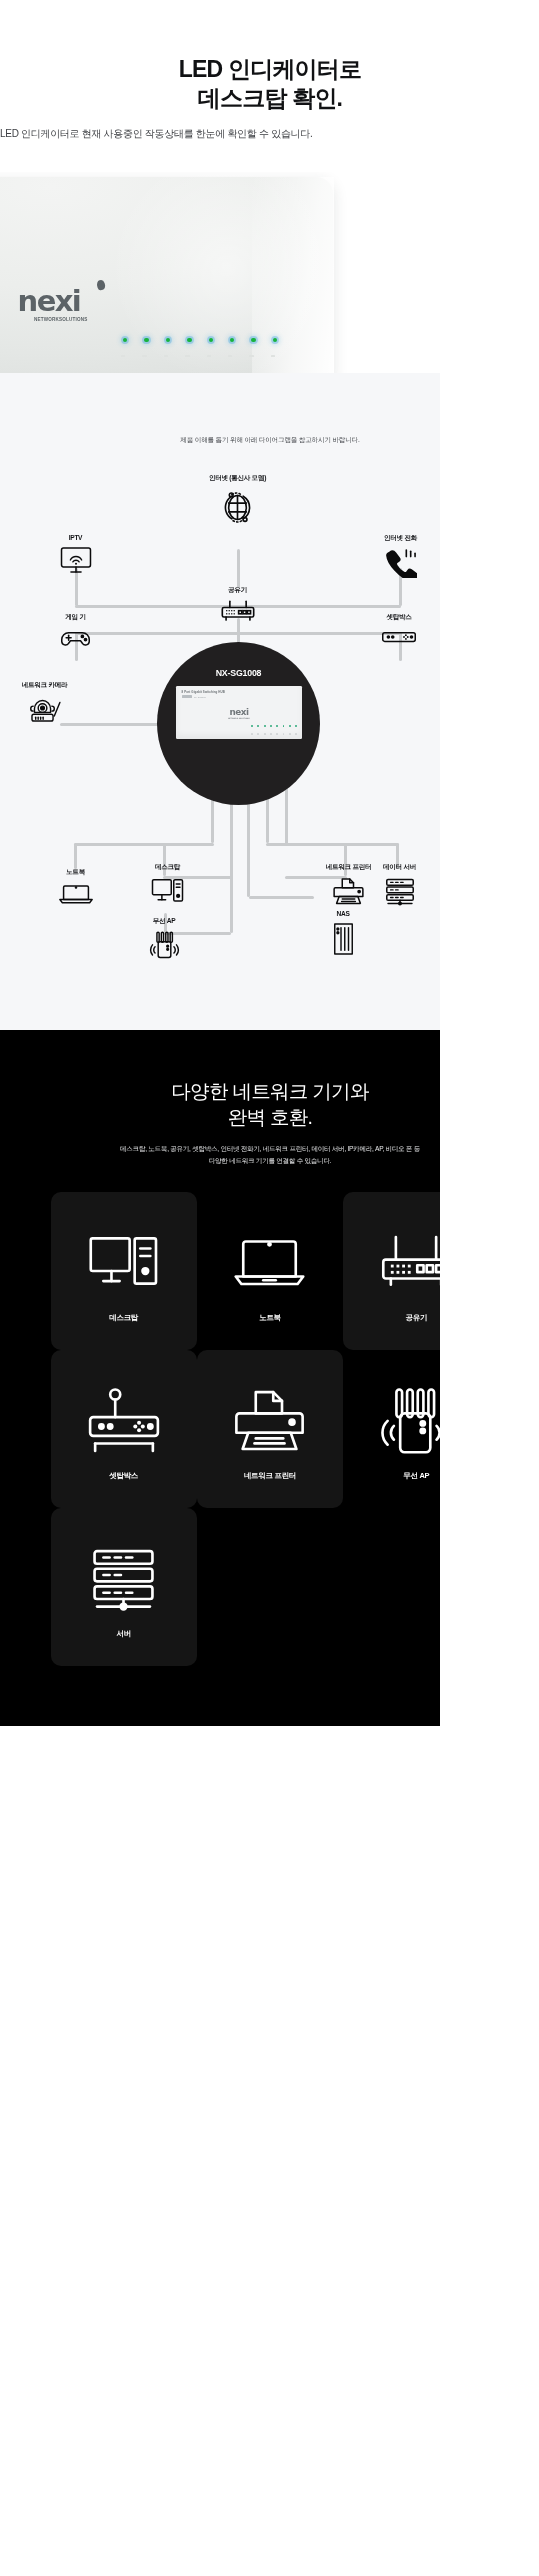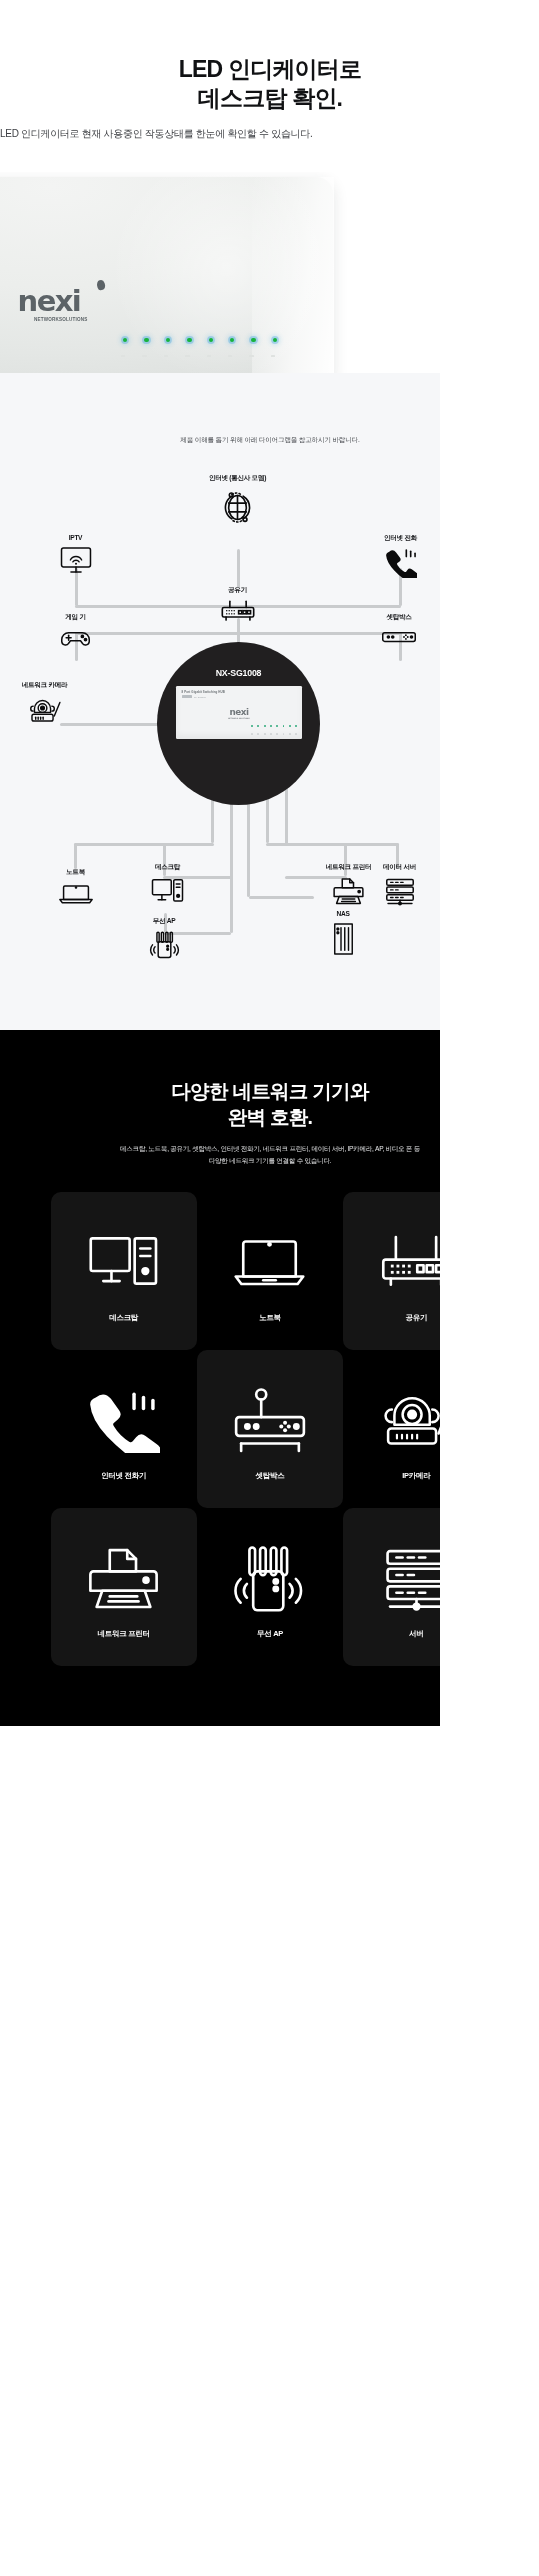--- a/index.html
+++ b/index.html
@@ -193,21 +193,21 @@
   
   .sec-compat {
     width: 540px;
     background: #000000;
     padding: 49px 0 60px;
   }
   .sec-compat h2 {
     text-align: center;
     font-size: 19.5px;
     line-height: 1.32;
-    font-weight: 700;
+    font-weight: 400;
     letter-spacing: -0.7px;
     color: #ffffff;
   }
   .sec-compat .sub {
     text-align: center;
     margin-top: 12.6px;
     font-size: 6.6px;
     line-height: 1.75;
     letter-spacing: -0.3px;
     color: #e9eaec;
@@ -632,31 +632,20 @@
                 <rect x="49" y="60" width="4.5" height="4.5"></rect>
             </g>
             <rect x="64" y="51" width="10" height="11"></rect>
               <rect x="79" y="51" width="10" height="11"></rect>
             <rect x="94" y="51" width="10" height="11"></rect>
           </svg>
         </div>
         <div class="tl">공유기</div>
       </div>
 
-      <div class="tile">
-        <div class="ic">
-          <svg width="73" height="63" viewBox="0 0 116 100" fill="#ffffff">
-            <path d="M14 12 q13 -11 24 2 l13 18 q6 8 -2 15 l-6 5 q-3 2 0 6 q9 15 24 24 q4 2 6 -1 l5 -6 q7 -8 15 -2 l18 13 q13 10 2 24 q-11 13 -29 6 Q58 101 32 74 Q7 47 5 23 q0 -8 9 -11 z"></path>
-            <rect x="72" y="4" width="5.5" height="28" rx="2.7"></rect>
-            <rect x="87" y="9" width="5.5" height="23" rx="2.7"></rect>
-            <rect x="102" y="14" width="5.5" height="18" rx="2.7"></rect>
-          </svg>
-        </div>
-        <div class="tl">인터넷 전화기</div>
-      </div>
 
       <div class="tile alt">
         <div class="ic">
           <svg width="78" height="69" viewBox="0 0 124 110" fill="none" stroke="#ffffff" stroke-width="4.2" stroke-linecap="round" stroke-linejoin="round">
             <circle cx="48" cy="12" r="8"></circle>
             <line x1="48" y1="20" x2="48" y2="48"></line>
             <rect x="8" y="48" width="108" height="30" rx="5"></rect>
             <circle cx="26" cy="63" r="3.4" fill="#ffffff"></circle>
               <circle cx="40" cy="63" r="3.4" fill="#ffffff"></circle>
             <g fill="#ffffff" stroke="none">
@@ -667,41 +656,20 @@
             </g>
             <circle cx="104" cy="63" r="3.4" fill="#ffffff"></circle>
             <path d="M16 90 h92"></path>
             <path d="M16 90 v12"></path>
               <path d="M108 90 v12"></path>
           </svg>
         </div>
         <div class="tl">셋탑박스</div>
       </div>
 
-      <div class="tile">
-        <div class="ic">
-          <svg width="77" height="67" viewBox="0 0 122 106" fill="none" stroke="#ffffff" stroke-width="4" stroke-linecap="round" stroke-linejoin="round">
-            <path d="M26 44 a28 28 0 0 1 56 0 v14 h-56 z"></path>
-            <circle cx="54" cy="42" r="15"></circle>
-              <circle cx="54" cy="42" r="6" fill="#ffffff"></circle>
-            <path d="M22 34 a9 9 0 0 0 0 20"></path>
-              <path d="M86 34 a9 9 0 0 1 0 20"></path>
-            <rect x="16" y="64" width="76" height="24" rx="5"></rect>
-            <g stroke-width="3.4">
-              <line x1="30" y1="74" x2="30" y2="80"></line>
-                <line x1="38" y1="74" x2="38" y2="80"></line>
-              <line x1="46" y1="74" x2="46" y2="80"></line>
-                <line x1="54" y1="74" x2="54" y2="80"></line>
-              <line x1="62" y1="74" x2="62" y2="80"></line>
-            </g>
-            <path d="M96 72 l18 -48"></path>
-          </svg>
-        </div>
-        <div class="tl">IP카메라</div>
-      </div>
 
       <div class="tile alt">
         <div class="ic">
           <svg width="75" height="67" viewBox="0 0 120 106" fill="none" stroke="#ffffff" stroke-width="4.2" stroke-linecap="round" stroke-linejoin="round">
             <path d="M38 6 h28 l14 14 v20 h-42 z"></path>
             <path d="M66 6 v14 h14"></path>
             <path d="M12 40 h96 a5 5 0 0 1 5 5 v26 h-106 v-26 a5 5 0 0 1 5 -5 z"></path>
             <circle cx="96" cy="54" r="4" fill="#ffffff"></circle>
             <path d="M26 71 h68 l9 26 h-86 z"></path>
             <line x1="38" y1="80" x2="82" y2="80"></line>

